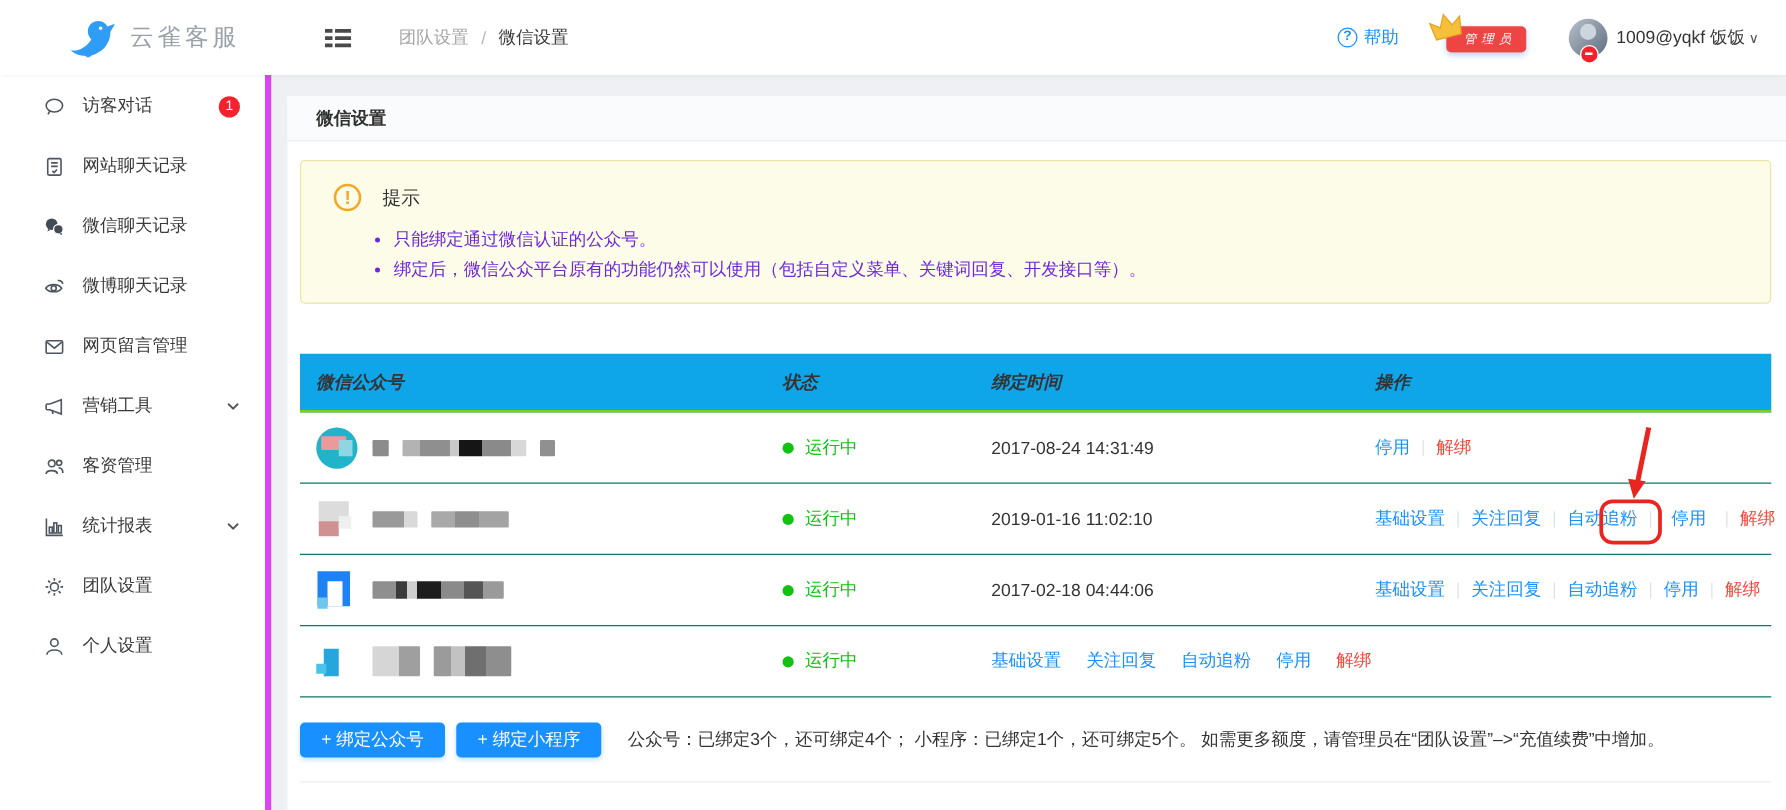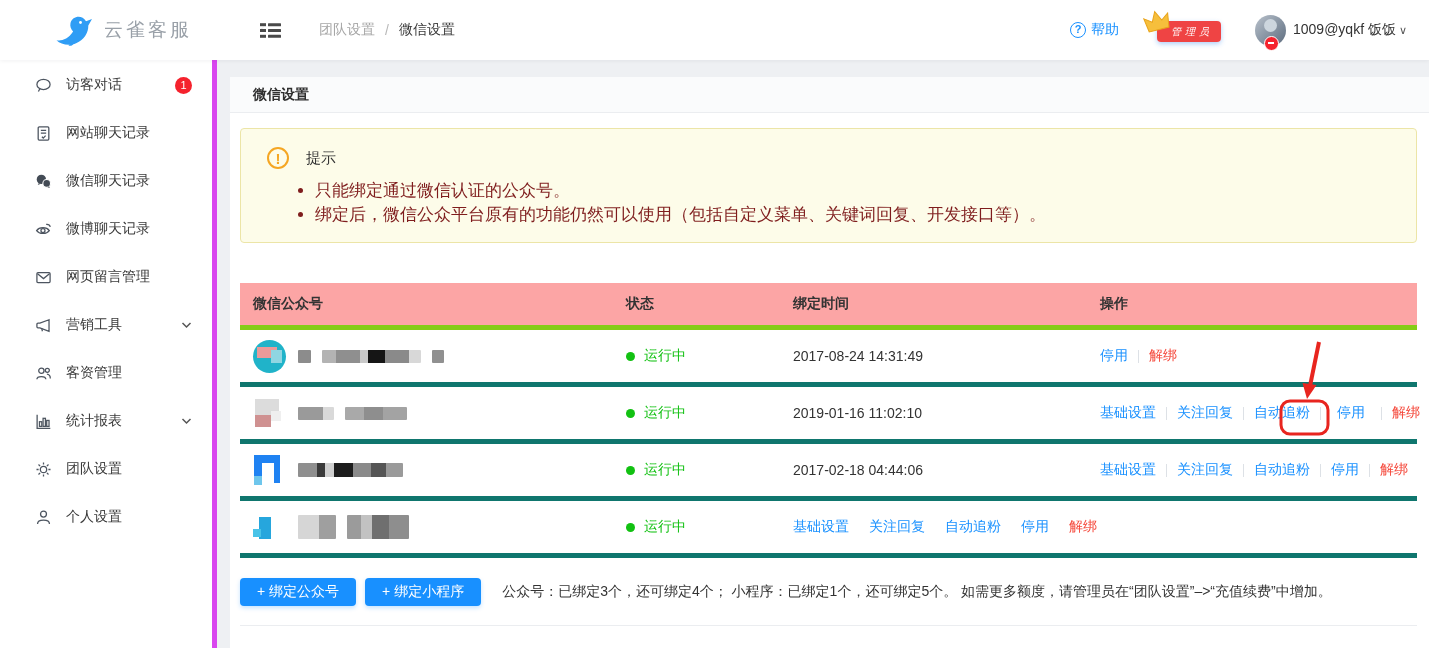--- a/index.html
+++ b/index.html
@@ -51,28 +51,28 @@
   .section-header { height:36px; background:#fafbfc; border-bottom:1px solid #ebedf0;
     display:flex; align-items:center; padding-left:23px; font-size:14px; font-weight:bold; color:#2f2f2f; }
 
   .notice { position:absolute; left:10px; top:51px; width:1177px; height:115px;
     background:#fdfce9; border:1px solid #ece5a7; border-radius:4px; padding:18px 0 0 26px; }
   .notice-head { display:flex; align-items:center; gap:17px; }
   .notice-icon { width:22px; height:22px; border:2px solid #f5a623; border-radius:50%;
     color:#f5a623; font-weight:bold; font-size:15px; line-height:19px; text-align:center; }
   .notice-title { font-size:15px; color:#333; }
   .notice-list { margin:10px 0 0 48px; list-style:disc; }
-  .notice-list li { font-size:17px; color:#7f1d1d; line-height:24px; }
+  .notice-list li { font-size:14px; color:#6d28d9; line-height:24px; }
 
   
   .table { position:absolute; left:10px; top:206px; width:1177px; }
   .t-grid { display:grid; grid-template-columns:373px 167px 307px 1fr; }
-  .thead { height:47px; background:#fca5a5; border-bottom:5px solid #84cc16; align-items:center; }
+  .thead { height:47px; background:#0ea5e9; border-bottom:2px solid #84cc16; align-items:center;font-style:italic; }
   .th { padding-left:13px; font-size:14px; font-weight:bold; color:#333; }
-  .trow { height:57px; border-bottom:5px solid #0f766e; align-items:center; }
+  .trow { height:57px; border-bottom:1px solid #0f766e; align-items:center; }
   .td { padding-left:13px; font-size:14px; color:#333; display:flex; align-items:center; }
 
   .acct { gap:12px; }
   .px-avatar { width:33px; height:33px; position:relative; flex:0 0 33px; }
   .px-avatar .p { position:absolute; }
   .av1 { border-radius:50%; overflow:hidden; background:#20b3c9; }
   .av1 .p1 { left:4px; top:7px; width:20px; height:11px; background:#ea9a9a; }
   .av1 .p2 { left:18px; top:10px; width:11px; height:13px; background:#8fd6e2; }
   .av2 .p1 { left:2px; top:2px; width:24px; height:18px; background:#dcdcdc; }
   .av2 .p2 { left:2px; top:18px; width:16px; height:12px; background:#cf9191; }

